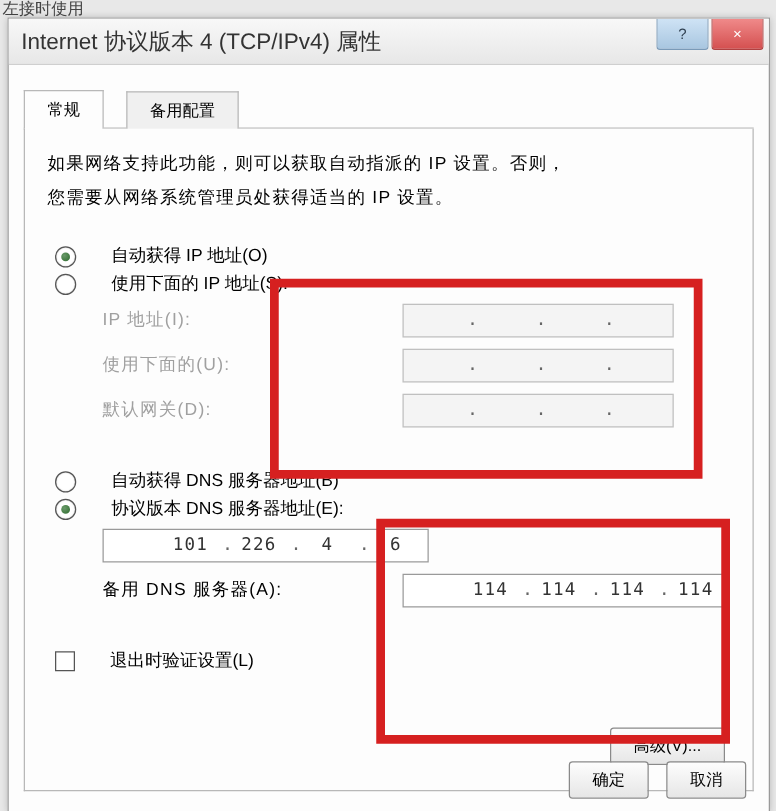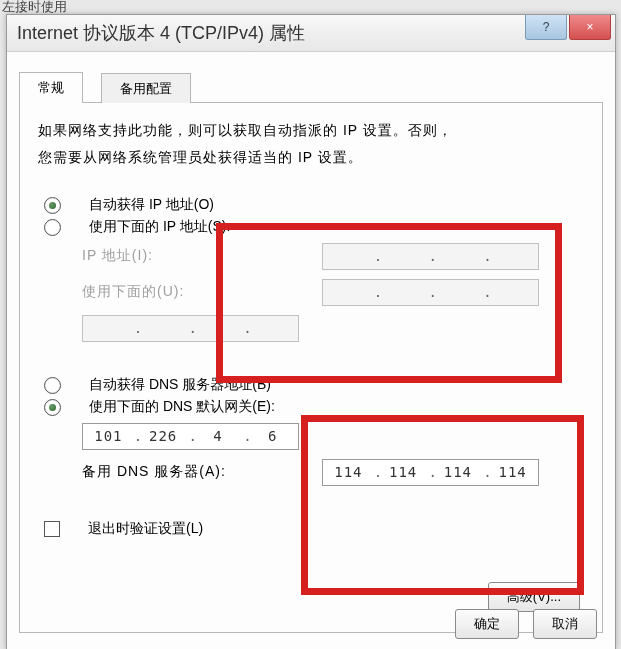--- a/index.html
+++ b/index.html
@@ -142,21 +142,21 @@
     width: 215px;
     height: 25px;
     border: 1px solid #c0c0c0;
     background: #f4f4f4;
     display: flex;
     align-items: center;
     font-family: Consolas, monospace;
     font-size: 14px;
     color: #333;
   }
-  .ip-box.enabled { background: #fff; border-color: #9a9a9a; }
+  .ip-box.enabled { background: #fff; border-color: #9a9a9a; padding-left: 44px; }
   .ip-box .oc {
     flex: 1;
     text-align: center;
   }
   .ip-box .dot {
     width: 4px;
     text-align: center;
     color: #666;
   }
   .redbox {
@@ -250,40 +250,41 @@
         <span class="oc"></span>
           <span class="dot">.</span>
         <span class="oc"></span>
           <span class="dot">.</span>
         <span class="oc"></span>
           <span class="dot">.</span>
         <span class="oc"></span>
       </div>
     </div>
     <div class="field-group">
+      <span class="field-label disabled">默认网关(D):</span>
       <div class="ip-box">
         <span class="oc"></span>
           <span class="dot">.</span>
         <span class="oc"></span>
           <span class="dot">.</span>
         <span class="oc"></span>
           <span class="dot">.</span>
         <span class="oc"></span>
       </div>
     </div>
 
     <div class="spacer"></div>
 
     <div class="radio-row">
       <span class="radio"></span>
       <span>自动获得 DNS 服务器地址(B)</span>
     </div>
     <div class="radio-row">
       <span class="radio checked"></span>
-      <span>使用下面的 DNS 默认网关(E):</span>
+      <span>协议版本 DNS 服务器地址(E):</span>
     </div>
 
     <div class="field-group">
       <div class="ip-box enabled">
         <span class="oc">101</span>
           <span class="dot">.</span>
         <span class="oc">226</span>
           <span class="dot">.</span>
         <span class="oc">4</span>
           <span class="dot">.</span>

